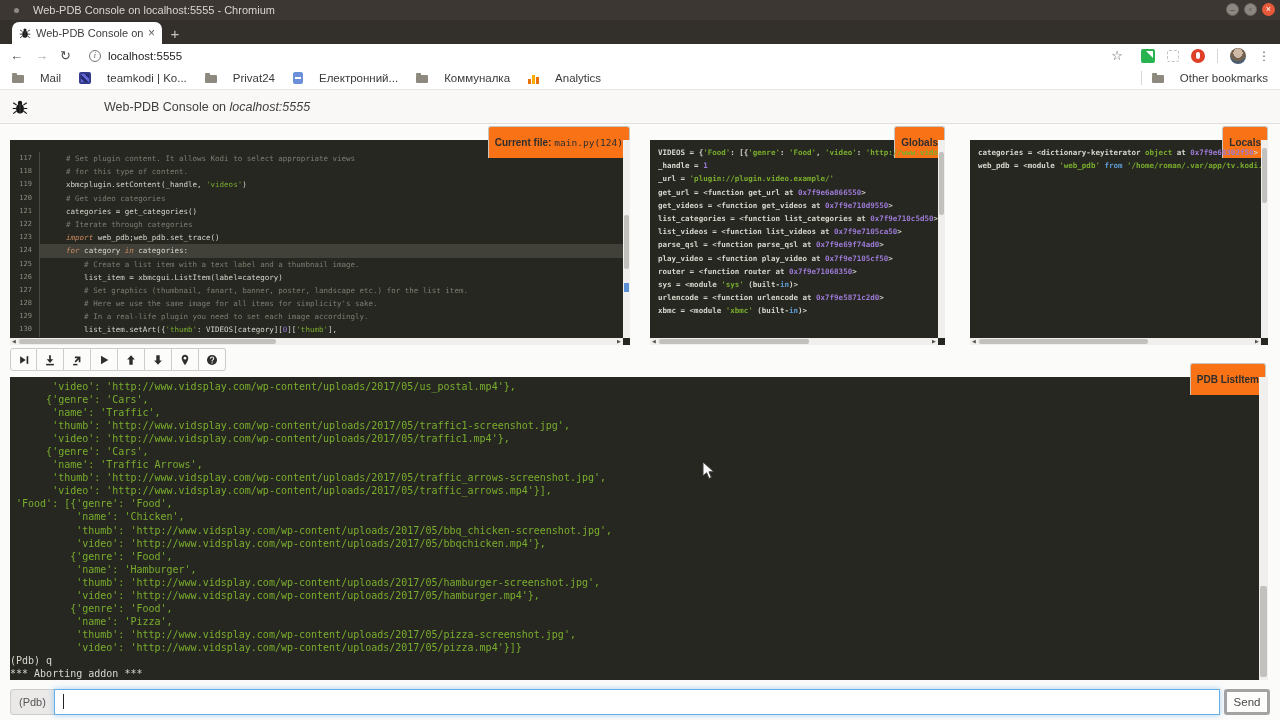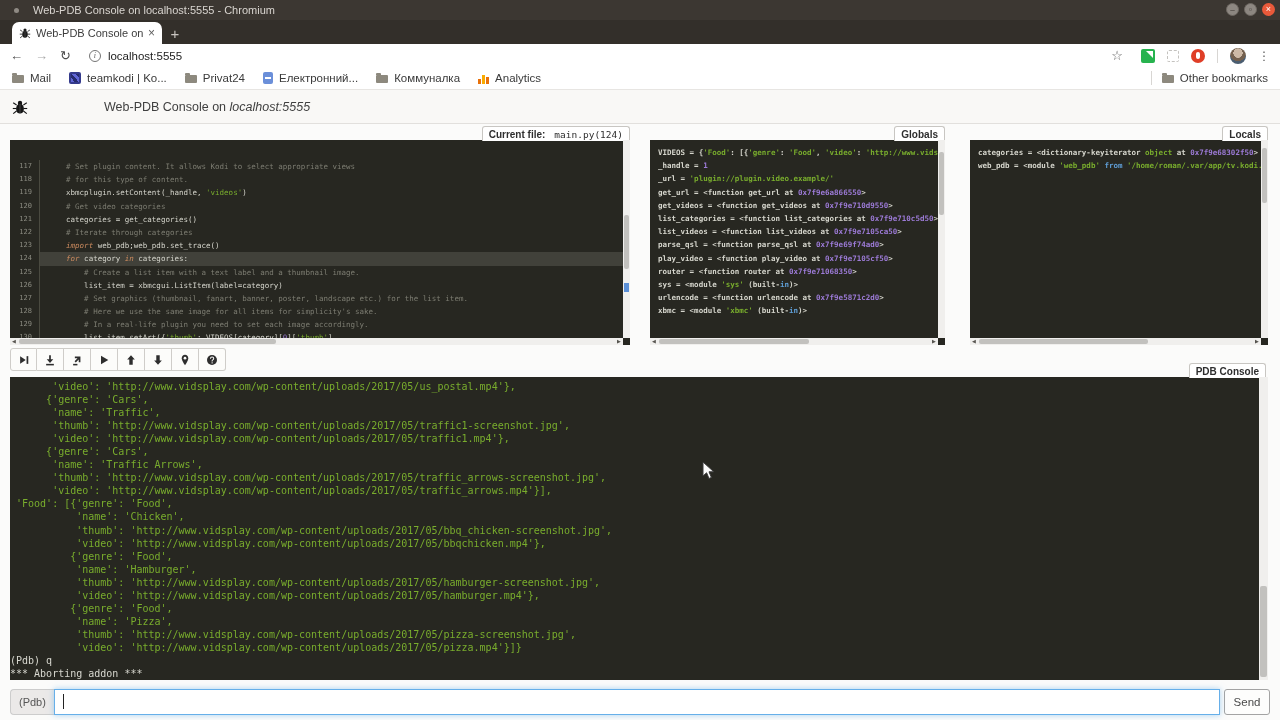--- a/index.html
+++ b/index.html
@@ -29,45 +29,45 @@
   .ext-green { width:14px;height:14px;background:#27b34f;border-radius:2px;position:relative; }
   .ext-green::after { content:""; position:absolute; right:2px; top:2px; border-left:7px solid transparent; border-top:7px solid #fff; }
   .ext-gray { width:12px;height:12px;border:1px dashed #c4c2bf;border-radius:2px; }
   .ext-red { width:14px;height:14px;border-radius:50%;background:#df3e27;position:relative; }
   .ext-red::after { content:""; position:absolute; left:5px; top:3.5px; width:4px; height:7px; background:#fff; border-radius:2px; }
   .vsep { width:1px; height:14px; background:#d8d6d3; }
   .avatar { width:16px;height:16px;border-radius:50%;background:radial-gradient(circle at 50% 32%,#cdb9a6 0 34%,#74604e 35% 58%,#4a5d70 59%); }
   .kebab { color:#5a5a5a; font-size:12px; letter-spacing:0; }
 
   .bookmarksbar { height:23px; background:#fff; border-bottom:1px solid #e7e5e2; display:flex; align-items:center; padding:0 12px; gap:18px; font-size:11.5px; color:#3a3a3a; }
-  .bm { display:flex; align-items:center; gap:6px; }
+  .bm { display:flex; align-items:center; gap:16px; }
   .bm-right { margin-left:auto; display:flex; align-items:center; gap:10px; }
   .bmic { display:inline-block; flex:none; }
   .ic-folder { width:12px;height:8px;background:#8d897e;border-radius:1px;position:relative;margin-top:2px; }
   .ic-folder::before { content:""; position:absolute; top:-2px; left:0; width:5px; height:2px; background:#8d897e; border-radius:1px 1px 0 0; }
   .ic-kodi { width:12px;height:12px;border-radius:2px;background:#343a8c;position:relative;overflow:hidden; }
   .ic-kodi::before { content:""; position:absolute; inset:2px; background:linear-gradient(45deg,#6066d6 25%,#262b6e 25% 50%,#6066d6 50% 75%,#262b6e 75%); }
   .ic-doc { width:10px;height:12px;background:#6b8fd9;border-radius:2px;position:relative; }
   .ic-doc::after { content:""; position:absolute; left:2px; right:2px; top:5px; height:2px; background:#fff; }
   .ic-chart { width:11px;height:11px;background:
       linear-gradient(#0000 55%,#e8710a 55%) 0 0/3px 100% no-repeat,
       linear-gradient(#0000 15%,#f9ab00 15%) 4px 0/3px 100% no-repeat,
       linear-gradient(#0000 40%,#e8710a 40%) 8px 0/3px 100% no-repeat; }
 
   
   .page-header { height:34px; border-bottom:1px solid #e2e0dd; background:#f9f8f6; display:flex; align-items:center; padding:0 12px; }
   .page-title { margin-left:76px; font-size:12.5px; color:#3f3f3f; }
   .page-title i { font-style:italic; }
 
   .dpanel { position:absolute; background:#272721; }
-  .ptab { position:absolute; top:-14px; height:15px; background:#ffffff; border:1px solid #c8c6c2; border-bottom:none; border-radius:3px 3px 0 0; font-size:10px; font-weight:bold; color:#2e2e2e; display:flex; align-items:center; padding:0 6px; gap:9px; white-space:nowrap; }
+  .ptab { position:absolute; top:-14px; height:32px; background:#f97316; border:1px solid #c8c6c2; border-bottom:none; border-radius:3px 3px 0 0; font-size:10px; font-weight:bold; color:#2e2e2e; display:flex; align-items:center; padding:0 6px; gap:3px; white-space:nowrap; }
   .ptab .mono { font-family:"DejaVu Sans Mono",monospace; font-weight:normal; font-size:9.5px; }
 
   
-  .code-view { position:absolute; left:0; right:7px; top:0; bottom:7px; overflow:hidden; padding-top:0;margin-top:20px; }
+  .code-view { position:absolute; left:0; right:7px; top:0; bottom:7px; overflow:hidden; padding-top:12px; }
   .cl { display:flex; height:13.2px; line-height:13.2px; font-family:"DejaVu Sans Mono",monospace; font-size:7.5px; white-space:pre; }
   .cl .ln { width:30px; flex:none; text-align:right; padding-right:7px; color:#8c8c82; border-right:1px solid #4a4a40; font-size:7px; }
   .cl .ct { flex:1; padding-left:8px; overflow:hidden; }
   .cl.cur .ct { background:#41413a; }
 
   .tok-p { color:#d6d6cd; } .tok-c { color:#7d7d72; } .tok-s { color:#79ad2d; }
   .tok-k { color:#cc8b5f;font-style:italic; } .tok-n { color:#9d7bd8; } .tok-b { color:#5f9ed6; }
 
   
   .vars-view { position:absolute; left:0; right:7px; top:0; bottom:7px; overflow:hidden; padding-top:6px; }
@@ -94,21 +94,21 @@
   .cn.g { color:#79ad2d; } .cn.w { color:#d8d8d0; }
   .console-vtrack { position:absolute; right:0; top:0; bottom:0; width:9px; background:#f0efed; }
 
   
   .promptrow { position:absolute; left:10px; top:689px; width:1260px; height:26px; display:flex; align-items:stretch; }
   .pdb-addon { background:#ebe9e8; border:1px solid #ccc; border-right:none; border-radius:4px 0 0 4px; font-size:11px; color:#555; display:flex; align-items:center; padding:0 8px; }
   .pdb-input-wrap { flex:1; position:relative; }
   .pdb-input { width:100%; height:100%; border:1px solid #66afe9; outline:none; box-shadow:0 0 6px rgba(102,175,233,.55); padding:0 8px; font-size:11px; font-family:"DejaVu Sans Mono",monospace; background:#fff; }
   .caret { position:absolute; left:9px; top:5px; width:1px; height:15px; background:#222; animation:blink 1.1s steps(1) infinite; }
   @keyframes blink { 50% { opacity:0; } }
-  .send-btn { width:46px; margin-left:4px; background:#fdfdfc; border:1px solid #a3a3a3; border-radius:3px; font-size:11.5px; color:#4a4a4a; font-family:"Liberation Sans",sans-serif; }
+  .send-btn { width:46px; margin-left:4px; background:#fdfdfc; border:3px solid #a3a3a3; border-radius:3px; font-size:11.5px; color:#4a4a4a; font-family:"Liberation Sans",sans-serif; }
 
   .mouse-cursor { position:absolute; left:702px; top:461px; z-index:50; }
 </style>
 </head>
 <body>
 
 <div class="titlebar">
   <span class="appdot"></span>
   <span>Web-PDB Console on localhost:5555 - Chromium</span>
   <div class="win-controls">
@@ -332,21 +332,21 @@
       <svg viewBox="0 0 14 14">
         <circle cx="7" cy="7" r="5.8"></circle>
         <path d="M5.2 5.4 C5.2 4.2 6 3.5 7.1 3.5 C8.2 3.5 9 4.2 9 5.2 C9 6 8.6 6.4 7.9 6.9 C7.3 7.3 7.1 7.6 7.1 8.2 V8.7" stroke="#fcfcfa" stroke-width="1.2" fill="none"></path>
         <rect x="6.5" y="9.7" width="1.3" height="1.3" fill="#fcfcfa"></rect>
       </svg>
     </button>
   </div>
 
 <div class="dpanel" style="left:10px; top:377px; width:1258px; height:303px;">
   <div class="ptab" style="right:2px;">
-      <span>PDB Console</span>
+      <span>PDB ListItem</span>
     </div>
   <div class="console-view">
       <div class="cn g">       'video': 'http://www.vidsplay.com/wp-content/uploads/2017/05/us_postal.mp4'},</div>
       <div class="cn g">      {'genre': 'Cars',</div>
       <div class="cn g">       'name': 'Traffic',</div>
       <div class="cn g">       'thumb': 'http://www.vidsplay.com/wp-content/uploads/2017/05/traffic1-screenshot.jpg',</div>
       <div class="cn g">       'video': 'http://www.vidsplay.com/wp-content/uploads/2017/05/traffic1.mp4'},</div>
       <div class="cn g">      {'genre': 'Cars',</div>
       <div class="cn g">       'name': 'Traffic Arrows',</div>
       <div class="cn g">       'thumb': 'http://www.vidsplay.com/wp-content/uploads/2017/05/traffic_arrows-screenshot.jpg',</div>

